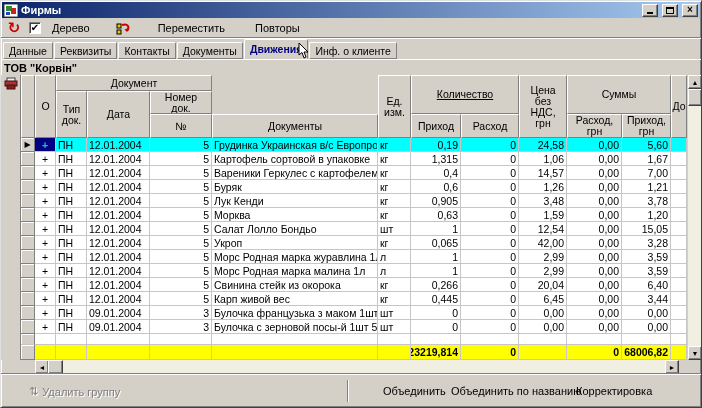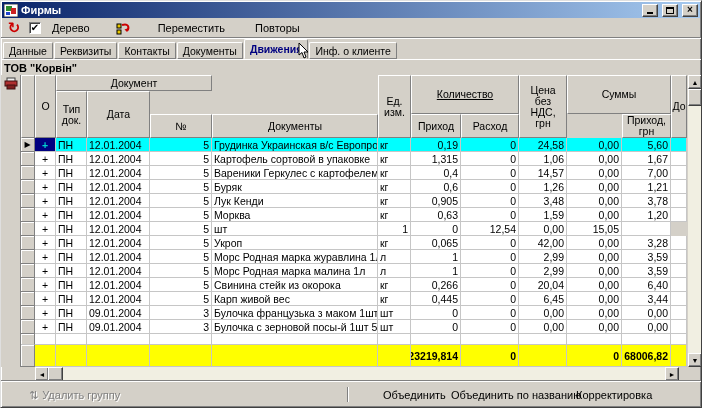--- a/index.html
+++ b/index.html
@@ -87,21 +87,21 @@
     background:var(--face,#d4d0c8); border-right:1px solid #808080; border-bottom:1px solid #808080;
     box-shadow: inset 1px 1px 0 #fff; justify-content:center; padding:0; font-size:8px;
   }
   .cell.ctr{ justify-content:center; }
   .cell.num{ justify-content:flex-end; }
   .trow.selected .cell{ background:var(--sel-row,#00ffff); }
   .trow.selected .cell.marker{ background:var(--face,#d4d0c8); }
   .trow.selected .c-o{ background:var(--sel-cell,#000080); color:#00d0d0; font-weight:bold; }
   .spacer-row{ height:11px; }
   .spacer-row .cell{ border-bottom:1px solid #c6c6c6; }
-  .totals-row{ height:22px; }
+  .totals-row{ height:15px; }
   .totals-row .cell{ background:var(--totals,#ffff00); font-weight:bold; }
   .totals-row .cell.marker{ background:var(--face,#d4d0c8); }
 
   
   .vscroll{ width:14px; flex:0 0 14px; background:#f1efe2; position:relative; border-left:1px solid #d4d0c8; }
   .sb-btn{
     position:absolute; width:14px; height:14px; background:var(--face,#d4d0c8);
     border:1px solid; border-color:#fff #404040 #404040 #fff; box-shadow: inset -1px -1px 0 #808080;
     display:flex; align-items:center; justify-content:center; font-size:7px; line-height:7px; color:#000;
   }
@@ -197,28 +197,30 @@
     </div>
 
     <div class="table">
 
       <div class="hdr">
         <div class="hcell" style="grid-column:1; grid-row:1/4;"></div>
         <div class="hcell" style="grid-column:2; grid-row:1/4;">О</div>
         <div class="hcell" style="grid-column:3/6; grid-row:1;">Документ</div>
         <div class="hcell" style="grid-column:3; grid-row:2/4;">Тип док.</div>
         <div class="hcell" style="grid-column:4; grid-row:2/4;">Дата</div>
+        <div class="hcell" style="grid-column:5; grid-row:2;">Номер док.</div>
         <div class="hcell" style="grid-column:5; grid-row:3;">№</div>
         <div class="hcell" style="grid-column:6; grid-row:3;">Документы</div>
         <div class="hcell" style="grid-column:7; grid-row:1/4;">Ед. изм.</div>
         <div class="hcell" style="grid-column:8/10; grid-row:1/3;text-decoration:underline;">Количество</div>
         <div class="hcell" style="grid-column:9; grid-row:3;">Расход</div>
         <div class="hcell" style="grid-column:8; grid-row:3;">Приход</div>
         <div class="hcell" style="grid-column:10; grid-row:1/4;">Цена без НДС, грн</div>
         <div class="hcell" style="grid-column:11/13; grid-row:1/3;">Суммы</div>
+        <div class="hcell" style="grid-column:11; grid-row:3;">Расход, грн</div>
         <div class="hcell" style="grid-column:12; grid-row:3;">Приход, грн</div>
         <div class="hcell" style="grid-column:13; grid-row:1/4;">До</div>
       </div>
 
       <div>
           <div class="grid-row trow selected">
     <div class="cell marker">▶</div>
     <div class="cell ctr c-o">+</div>
     <div class="cell">ПН</div>
     <div class="cell">12.01.2004</div>
@@ -306,20 +308,21 @@
     <div class="cell num">0,00</div>
     <div class="cell num">1,20</div>
     <div class="cell"></div>
   </div>
           <div class="grid-row trow">
     <div class="cell marker"></div>
     <div class="cell ctr c-o">+</div>
     <div class="cell">ПН</div>
     <div class="cell">12.01.2004</div>
     <div class="cell num">5</div>
+    <div class="cell">Салат Лолло Бондьо</div>
     <div class="cell">шт</div>
     <div class="cell num">1</div>
     <div class="cell num">0</div>
     <div class="cell num">12,54</div>
     <div class="cell num">0,00</div>
     <div class="cell num">15,05</div>
     <div class="cell"></div>
   </div>
           <div class="grid-row trow">
     <div class="cell marker"></div>

